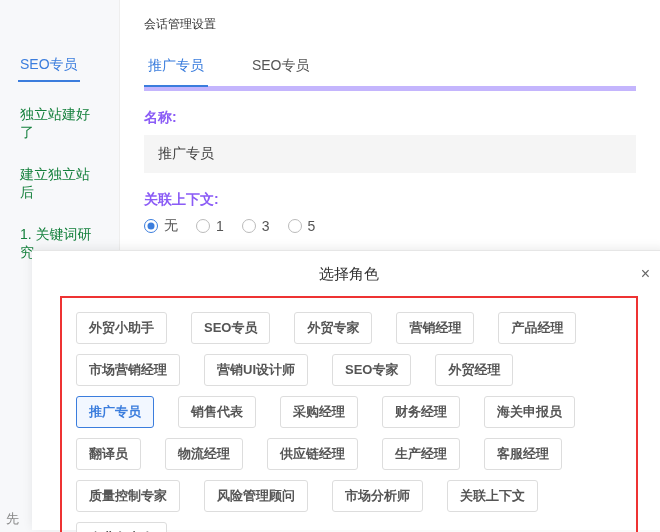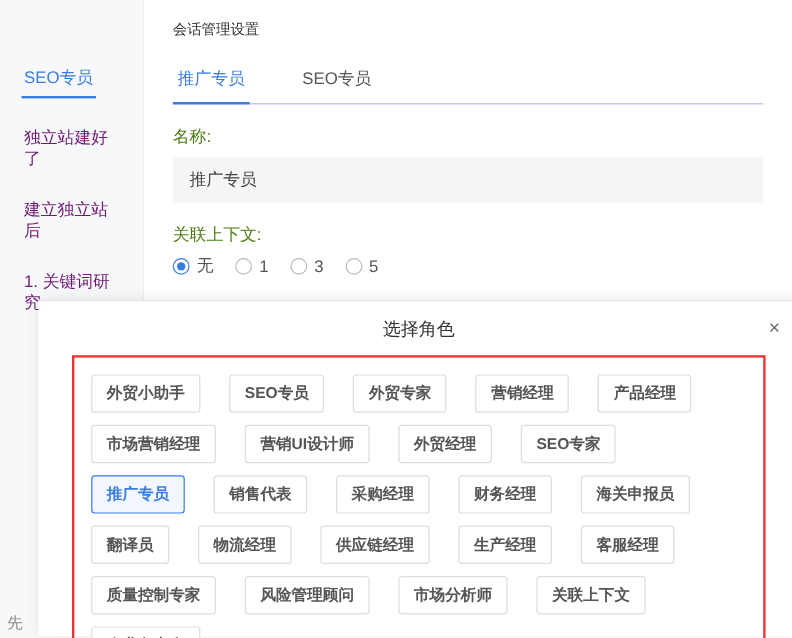--- a/index.html
+++ b/index.html
@@ -3,29 +3,29 @@
 <meta charset="utf-8">
 <style>
   * { box-sizing: border-box; margin: 0; padding: 0; }
   html, body { width: 660px; height: 532px; overflow: hidden; font-family: "Microsoft YaHei", "PingFang SC", sans-serif; font-size: 14px; color: #333; background: #fff; }
   body { position: relative; }
 
   .bg { display: flex; width: 100%; height: 100%; }
   .sidebar { width: 120px; flex-shrink: 0; background: #f7f8fa; border-right: 1px solid #eee; padding-top: 50px; }
   .sidebar .item { padding: 12px 20px; color: #555; font-size: 14px; }
   .sidebar .item.active { color: #3b7ddd; border-bottom: 2px solid #3b7ddd; display:inline-block; margin: 0 18px 12px 18px; padding: 6px 2px; }
-  .sidebar .item.dim { color: #701a75; }
+  .sidebar .item.dim { color: #15803d; }
 
   .main { flex: 1; padding: 16px 24px; position: relative; }
   .page-title { font-size: 12px; font-weight: 500; margin-bottom: 14px; }
-  .tabs { border-bottom: 1px solid #c4b5fd; margin-bottom: 18px; }
+  .tabs { border-bottom: 5px solid #c4b5fd; margin-bottom: 18px; }
   .tab { display: inline-block; padding: 10px 4px; margin-right: 36px; color: #555; cursor: pointer; }
   .tab.active { color: #3b7ddd; border-bottom: 2px solid #3b7ddd; margin-bottom: -1px; }
 
-  .field-label { margin-bottom: 8px; color: #4d7c0f; }
+  .field-label { margin-bottom: 8px; color: #8b5cf6; font-weight: bold; }
   .field-value { background: #f5f5f5; padding: 10px 14px; margin-bottom: 18px; color: #444; }
 
   .radio-row { display: flex; align-items: center; gap: 18px; }
   .radio { display: inline-flex; align-items: center; gap: 6px; color: #555; cursor: pointer; }
   .radio .dot { width: 14px; height: 14px; border: 1px solid #bbb; border-radius: 50%; display: inline-block; position: relative; }
   .radio.checked .dot { border-color: #3b7ddd; }
   .radio.checked .dot::after { content: ""; position: absolute; width: 7px; height: 7px; background: #3b7ddd; border-radius: 50%; top: 50%; left: 50%; transform: translate(-50%,-50%); }
 
   .rhs-text { position: absolute; right: 0; top: 300px; width: 110px; color: #444; font-size: 14px; line-height: 1.9; text-align: left; padding-right: 6px; }
 
@@ -98,22 +98,22 @@
   </div>
   <div class="role-box">
     <div class="role-tags" id="role-tags">
         <span class="tag">外贸小助手</span>
         <span class="tag">SEO专员</span>
         <span class="tag">外贸专家</span>
         <span class="tag">营销经理</span>
         <span class="tag">产品经理</span>
         <span class="tag">市场营销经理</span>
         <span class="tag">营销UI设计师</span>
+        <span class="tag">SEO专家</span>
         <span class="tag">外贸经理</span>
-        <span class="tag">SEO专家</span>
         <span class="tag selected">推广专员</span>
         <span class="tag">销售代表</span>
         <span class="tag">采购经理</span>
         <span class="tag">财务经理</span>
         <span class="tag">海关申报员</span>
         <span class="tag">翻译员</span>
         <span class="tag">物流经理</span>
         <span class="tag">供应链经理</span>
         <span class="tag">生产经理</span>
         <span class="tag">客服经理</span>

